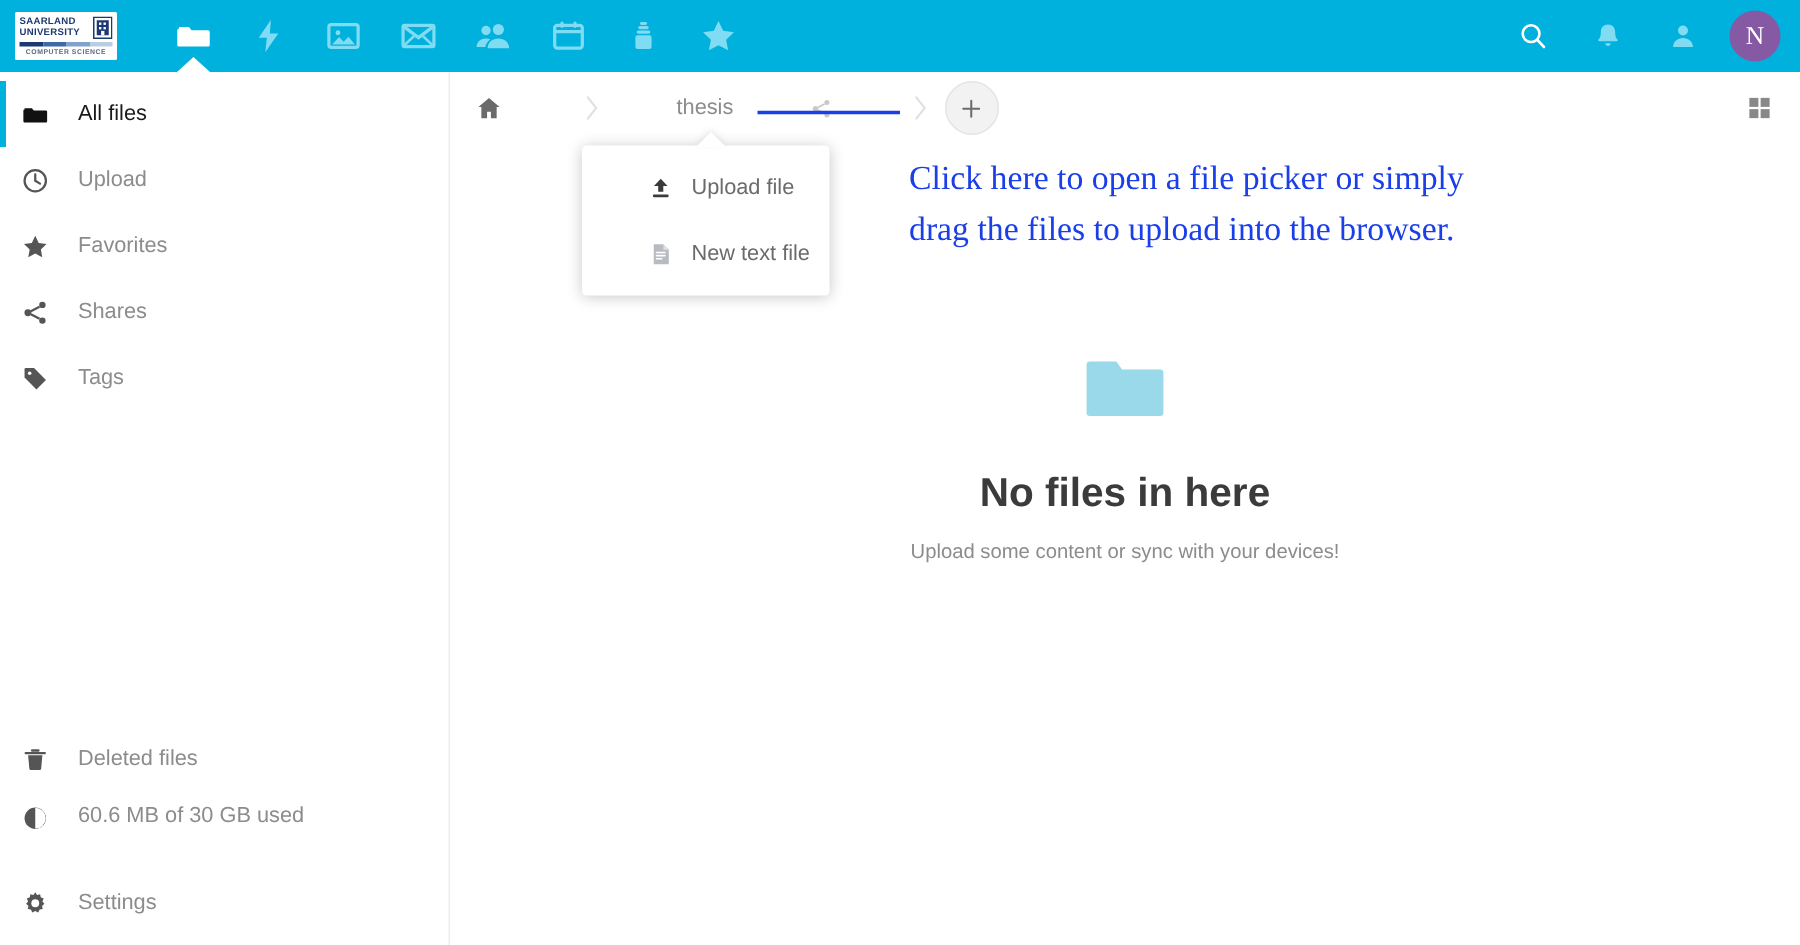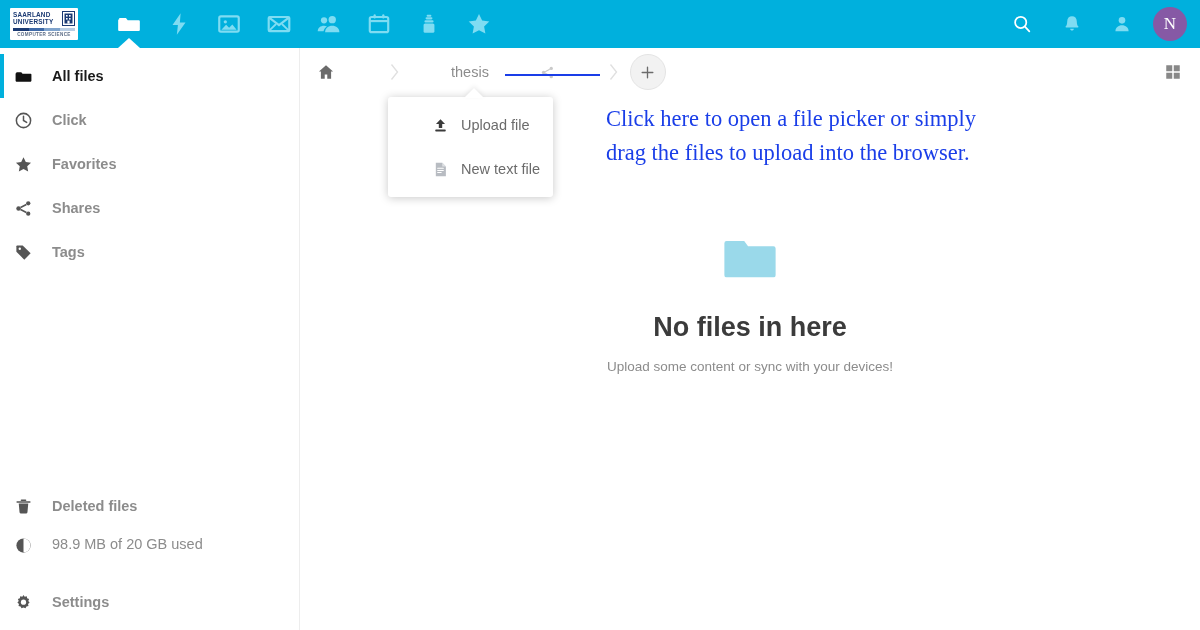--- a/index.html
+++ b/index.html
@@ -69,21 +69,21 @@
     width: 300px; height: 582px;
     background: #fff; border-right: 1px solid #ededed;
   }
   #sidebar-top { padding-top: 6px; }
   .side-item {
     position: relative; height: 44px;
     display: flex; align-items: center;
     padding-left: 14px; cursor: pointer;
   }
   .side-icon { width: 30px; display: flex; align-items: center; justify-content: flex-start; }
-  .side-label { font-size: 14.5px; color: #8c8c8c; margin-left: 8px; font-weight: bold; }
+  .side-label { font-size: 14.5px; color: #8c8c8c; margin-left: 8px; }
   .side-item.active .side-label { color: #1a1a1a; }
   .side-item.active::before {
     content: ""; position: absolute; left: 0; top: 0;
     width: 4px; height: 44px; background: #00b0dd;
   }
 
   #sidebar-bottom { position: absolute; bottom: 0; left: 0; width: 300px; padding-bottom: 6px; }
   #quota-item {
     position: relative; height: 52px; padding-left: 14px;
     display: flex; align-items: flex-start; padding-top: 6px;
@@ -298,21 +298,21 @@
         <span class="side-label">All files</span>
       </div>
 
       <div class="side-item">
         <span class="side-icon">
           <svg width="19" height="19" viewBox="0 0 24 24">
             <circle cx="12" cy="12" r="9" fill="none" stroke="#555" stroke-width="1.9"></circle>
             <path d="M12 6.6V12l4 2.4" fill="none" stroke="#555" stroke-width="1.9" stroke-linecap="round"></path>
           </svg>
         </span>
-        <span class="side-label">Click</span>
+        <span class="side-label">Upload</span>
       </div>
 
       <div class="side-item">
         <span class="side-icon">
           <svg width="19" height="19" viewBox="0 0 24 24">
             <path d="M12 2.8l2.9 6 6.6.9-4.8 4.6 1.2 6.5L12 17.7 6.1 20.8l1.2-6.5L2.5 9.7l6.6-.9z" fill="#555"></path>
           </svg>
         </span>
         <span class="side-label">Favorites</span>
       </div>
@@ -354,21 +354,21 @@
       </div>
 
       <div id="quota-item">
         <span class="side-icon" style="margin-top:2px">
           <svg width="19" height="19" viewBox="0 0 24 24">
             <circle cx="12" cy="12" r="9" fill="#555"></circle>
             <path d="M12 3.2A8.8 8.8 0 0 1 12 20.8z" fill="#ffffff"></path>
           </svg>
         </span>
         <span id="quota-text-wrap">
-          <span id="quota-label">98.9 MB of 20 GB used</span>
+          <span id="quota-label">60.6 MB of 30 GB used</span>
           <span id="quota-bar">
             <span id="quota-fill" style="width: 0.4%;"></span>
           </span>
         </span>
       </div>
 
       <div class="side-item">
         <span class="side-icon">
           <svg width="19" height="19" viewBox="0 0 24 24">
             <path d="M12 2.4l1.5 2.2 2.6-.6.5 2.6 2.5 1-1.1 2.4 1.7 2-2 1.8.6 2.6-2.6.5-1.2 2.4L12 18.2l-2.5 1.1-1.2-2.4-2.6-.5.6-2.6-2-1.8 1.7-2L4.9 7.6l2.5-1 .5-2.6 2.6.6z" fill="#555"></path>

